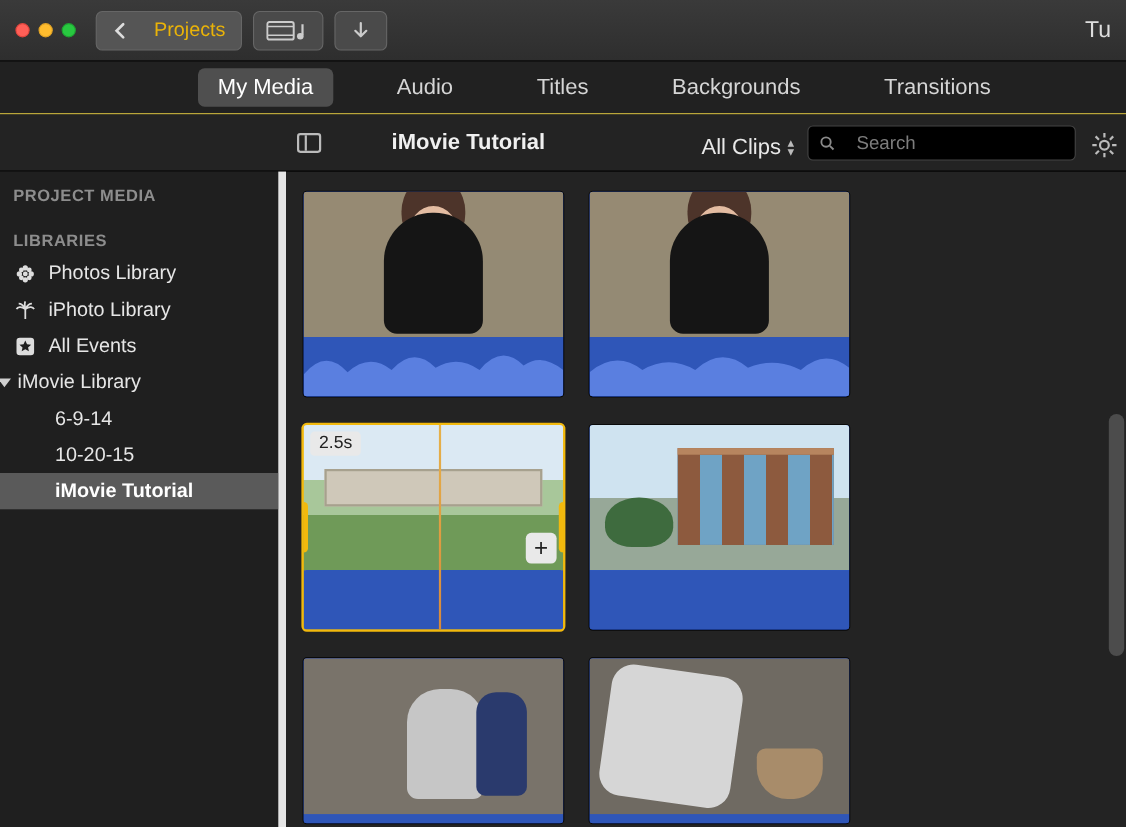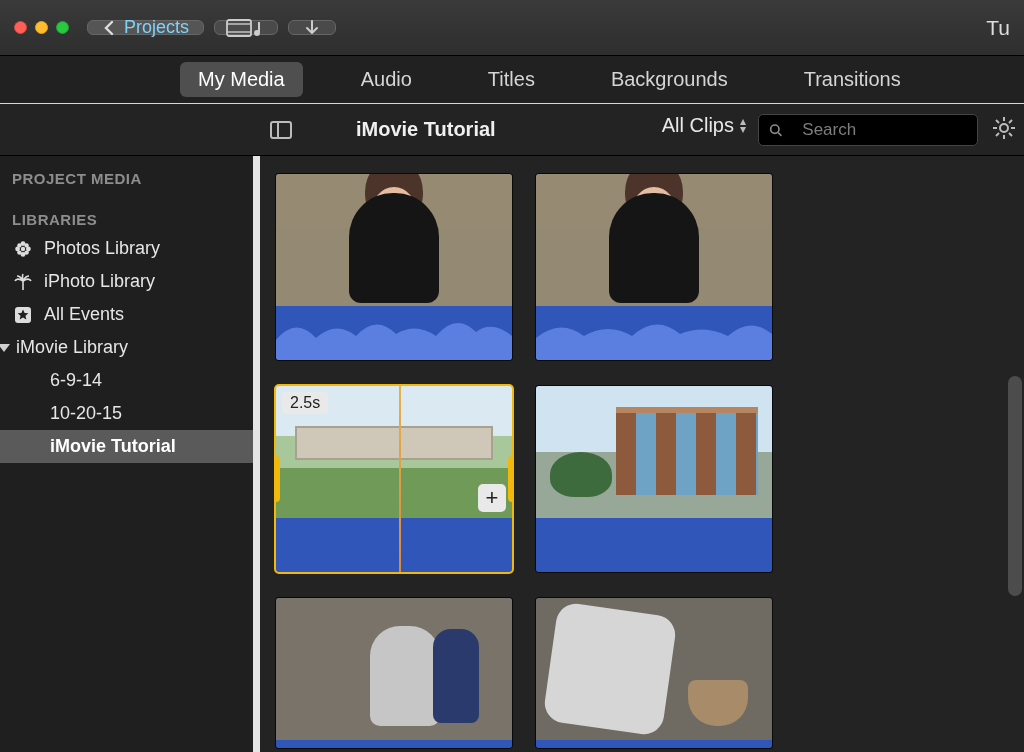--- a/index.html
+++ b/index.html
@@ -15,28 +15,28 @@
     padding: 0 14px;
     gap: 10px;
   }
   .traffic { display: flex; gap: 8px; margin-right: 8px; }
   .dot { width: 13px; height: 13px; border-radius: 50%; }
   .dot.close { background: #ff5f57; border: 0.5px solid #e1463e; }
   .dot.min   { background: #febc2e; border: 0.5px solid #e1a325; }
   .dot.max   { background: #28c840; border: 0.5px solid #1fa232; }
 
   .tb-btn {
-    height: 15px;
+    height: 36px;
     border-radius: 6px;
     background: #555;
-    color: #7dd3fc;
+    color: #eab308;
     display: flex;
     align-items: center;
     justify-content: center;
-    gap: 8px;
+    gap: 24px;
     padding: 0 14px;
     font-size: 18px;
     border: 1px solid #666;
   }
   .tb-btn.iconbtn { padding: 0 10px; background: #4a4a4a; }
   .title-right { margin-left: auto; font-size: 21px; color: #ddd; }
 
   
   .tabrow {
     height: 48px;
@@ -57,26 +57,26 @@
     border-bottom: 1px solid #000;
     display: flex;
     align-items: center;
   }
   .sidebar-header-space { width: 260px; }
   .sub-left { display:flex; align-items:center; gap:18px; padding-left:10px; flex:0 0 auto; }
   .sub-title { font-size: 20px; font-weight: 600; color: #f0f0f0; margin-left: 46px; }
   .sidebar-toggle-icon { width: 22px; height: 18px; border: 2px solid #bbb; border-radius: 3px; position: relative; }
   .sidebar-toggle-icon::before { content:""; position:absolute; left:5px; top:0; bottom:0; width:2px; background:#bbb; }
 
-  .sub-right { margin-left: auto; display:flex; align-items:flex-start; gap:12px; padding-right:6px; }
+  .sub-right { margin-left: auto; display:flex; align-items:flex-end; gap:12px; padding-right:6px; }
   .filter { font-size: 20px; color: #e8e8e8; display:flex; align-items:center; gap:6px; }
   .caret-stack { display:flex; flex-direction:column; line-height: 8px; font-size: 12px; color:#bbb; }
 
   .searchbox {
-    width: 220px; height: 32px;
+    width: 244px; height: 32px;
     background: #000; border: 1px solid #444;
     border-radius: 5px;
     display:flex; align-items:center; gap:20px;
     padding: 0 10px; color:#8a8a8a;
   }
   .searchbox input { background: transparent; border: none; outline: none; color:#ddd; font-size: 17px; width: 100%; }
   .searchbox input::placeholder { color:#7d7d7d; }
 
   .gear-btn { width: 28px; height: 28px; display:flex; align-items:center; justify-content:center; color:#bbb; }
 

